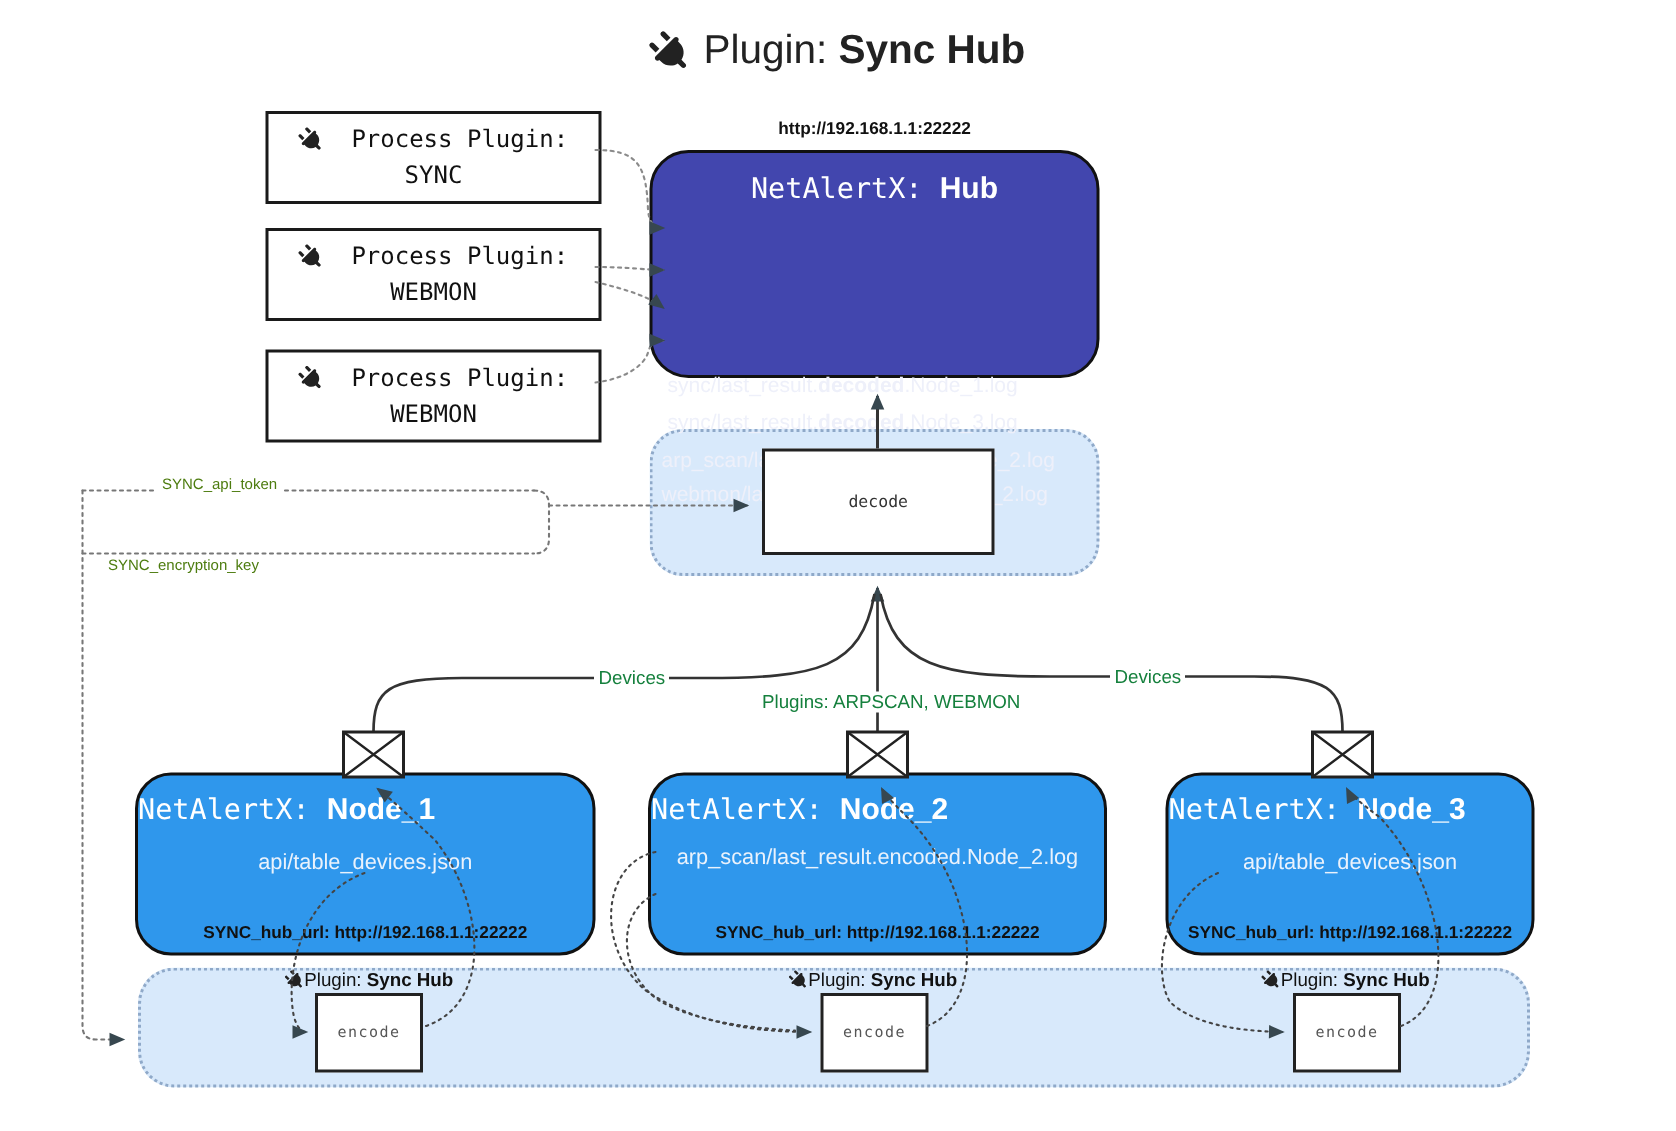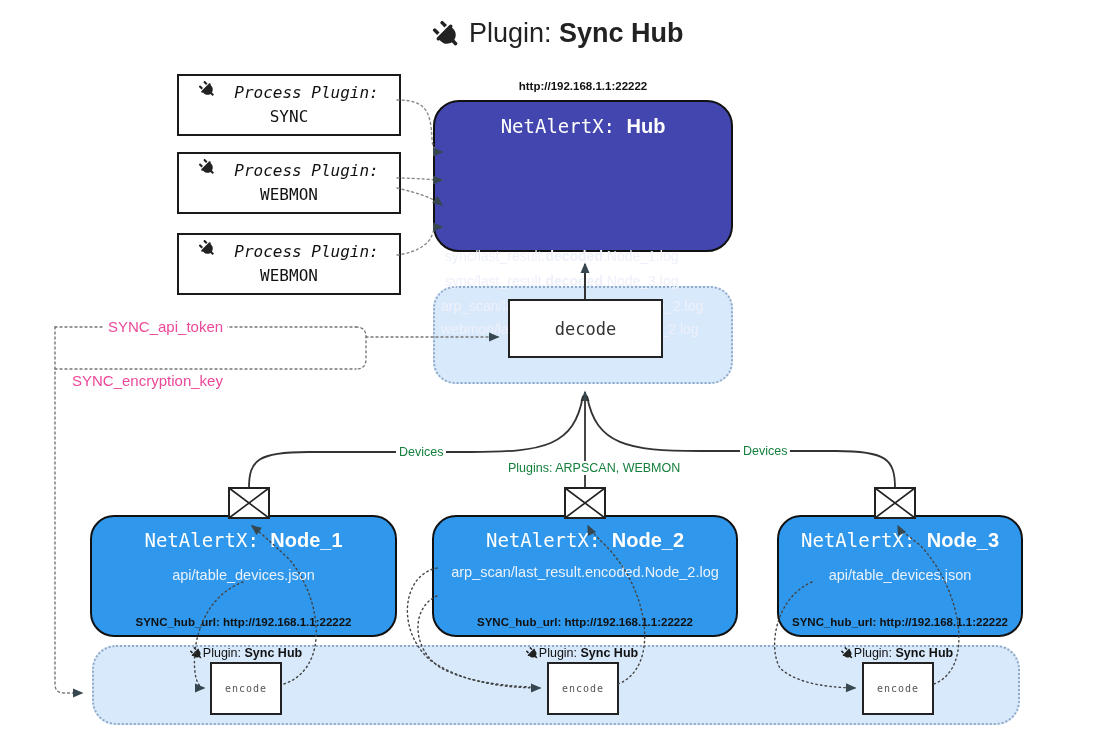--- a/index.html
+++ b/index.html
@@ -12,47 +12,47 @@
   .abs{position:absolute;}
   
   .title{left:0;right:0;top:18px;text-align:center;font-size:27px;color:#222;z-index:3;}
   .title .bold{font-weight:bold;}
   .plug{display:inline-block;vertical-align:middle;transform:rotate(-45deg);}
   .plug svg{display:block;}
   
   .pbox{width:220px;height:58px;background:#fff;border:2px solid var(--box-border);z-index:2;
         display:flex;flex-direction:column;align-items:center;justify-content:center;
         font-family:"DejaVu Sans Mono",monospace;font-size:16px;line-height:1.5;color:#111;}
-  .pbox .row{display:flex;gap:18px;font-style:italic;}
+  .pbox .row{display:flex;align-items:center;gap:18px;}
   
   .hub-url{left:433px;top:80px;width:300px;text-align:center;font-size:11.5px;font-weight:bold;
            color:var(--url-text);z-index:3;}
   .hub{left:433px;top:100px;width:300px;height:152px;background:var(--hub-fill);
        border:2.5px solid #111;border-radius:26px;box-sizing:border-box;z-index:2;}
   .hub-title{position:absolute;left:0;right:0;top:13px;text-align:center;color:var(--text-light);
              font-family:"DejaVu Sans Mono",monospace;font-size:19px;}
   .hub-title .bold{font-family:"Liberation Sans",sans-serif;font-weight:bold;font-size:20px;}
   .hub-line{position:absolute;left:10px;right:2px;height:18px;color:#eef0fa;font-size:14px;
             white-space:nowrap;}
   .hub-line .bold{font-weight:bold;}
   
   .panel{background:var(--panel-fill);border:2px dotted var(--panel-border);box-sizing:border-box;z-index:1;}
   .decode-panel{left:433px;top:286px;width:300px;height:98px;border-radius:22px;}
   .wbox{background:#fff;border:2px solid #222;box-sizing:border-box;z-index:2;
         display:flex;align-items:center;justify-content:center;
         font-family:"DejaVu Sans Mono",monospace;color:#333;}
-  .decode-box{left:508px;top:299px;width:155px;height:59px;font-size:17px;}
-  
-  .rail-label{background:#fff;padding:0 4px;font-size:15px;color:#ec4899;z-index:5;white-space:nowrap;}
+  .decode-box{left:508px;top:299px;width:155px;height:71px;font-size:11px;}
+  
+  .rail-label{background:#fff;padding:0 4px;font-size:10px;color:#4d7c0f;z-index:5;white-space:nowrap;}
   
   .edge-label{background:#fff;padding:0 3px;font-size:12.5px;color:#15803d;z-index:5;white-space:nowrap;}
   
   .node{top:515px;height:122px;background:var(--node-fill);border:2.5px solid #111;
         border-radius:24px;box-sizing:border-box;z-index:2;}
-  .node-title{position:absolute;left:0;right:0;top:12px;text-align:center;color:var(--text-light);
+  .node-title{position:absolute;left:0;right:0;top:12px;color:var(--text-light);
               font-family:"DejaVu Sans Mono",monospace;font-size:19px;white-space:nowrap;}
   .node-title .bold{font-family:"Liberation Sans",sans-serif;font-weight:bold;font-size:20px;}
   .node-line{position:absolute;left:0;right:0;text-align:center;color:#eaf2fc;font-size:14.5px;
              white-space:nowrap;}
   .node-url{position:absolute;left:0;right:0;bottom:7px;text-align:center;color:var(--url-text);
             font-size:11.5px;font-weight:bold;white-space:nowrap;}
   
   .bottom-strip{left:92px;top:645px;width:928px;height:80px;border-radius:24px;}
   .encode-box{top:662px;width:72px;height:53px;font-size:10px;letter-spacing:1px;color:#555;}
   .enc-label{top:646px;width:180px;text-align:center;font-size:12.5px;color:#111;z-index:3;white-space:nowrap;}

